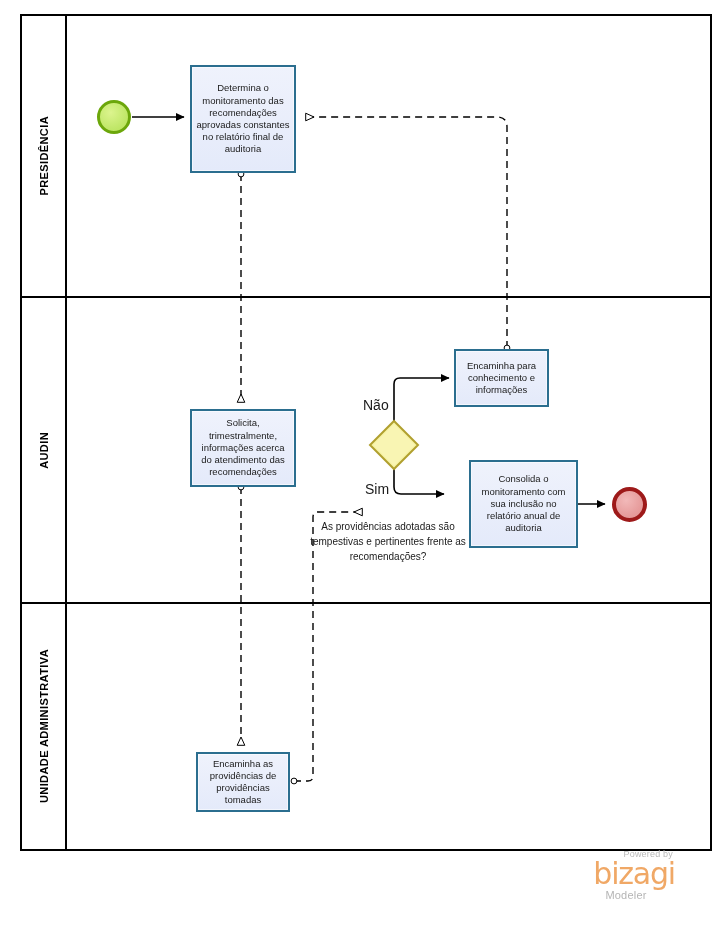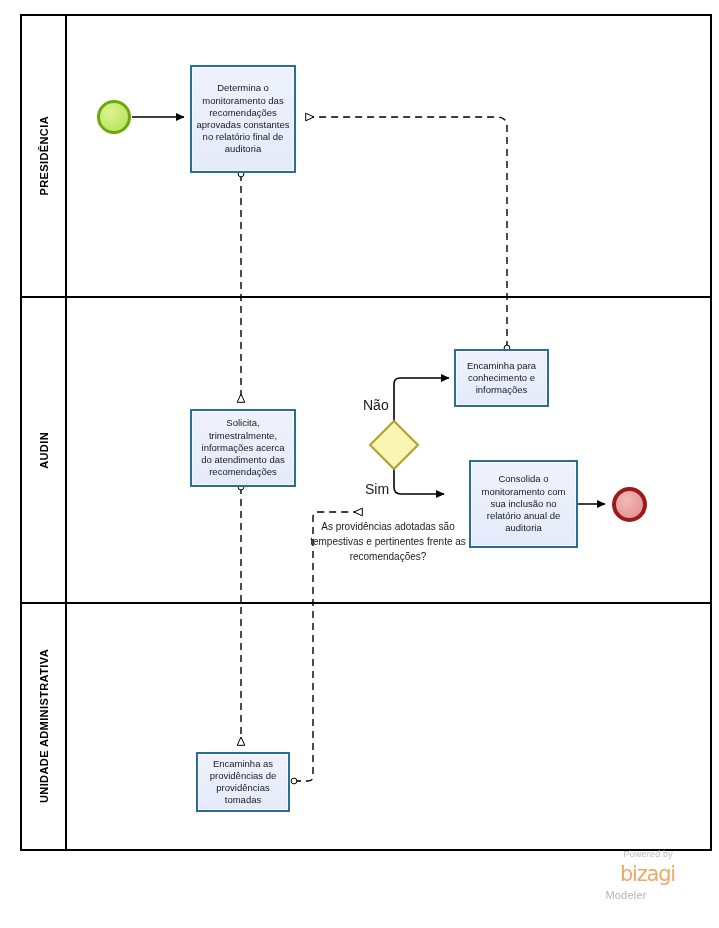--- a/index.html
+++ b/index.html
@@ -69,21 +69,21 @@
   
   #wires{position:absolute;left:0;top:0;width:719px;height:928px;pointer-events:none;}
 
   
   .brand{position:absolute;left:565px;top:849px;width:112px;height:62px;text-align:right;}
   .brand .powered{
     font-size:9px;color:#B9B9B9;letter-spacing:.2px;display:block;
     margin:0 4px 1px 0;
   }
   .brand .bizagi{
-    font-size:21px;line-height:28px;color:#F0A866;letter-spacing:-1.2px;
+    font-size:30px;line-height:28px;color:#F0A866;letter-spacing:-1.2px;
     font-weight:normal;display:block;margin:0 2px 0 0;
     font-family:"DejaVu Sans",sans-serif;
   }
   .brand .modeler{
     font-size:11px;color:#B5B5B5;display:block;text-align:center;
     margin:1px 0 0 10px;letter-spacing:.2px;
   }
 </style>
 </head>
 <body>

